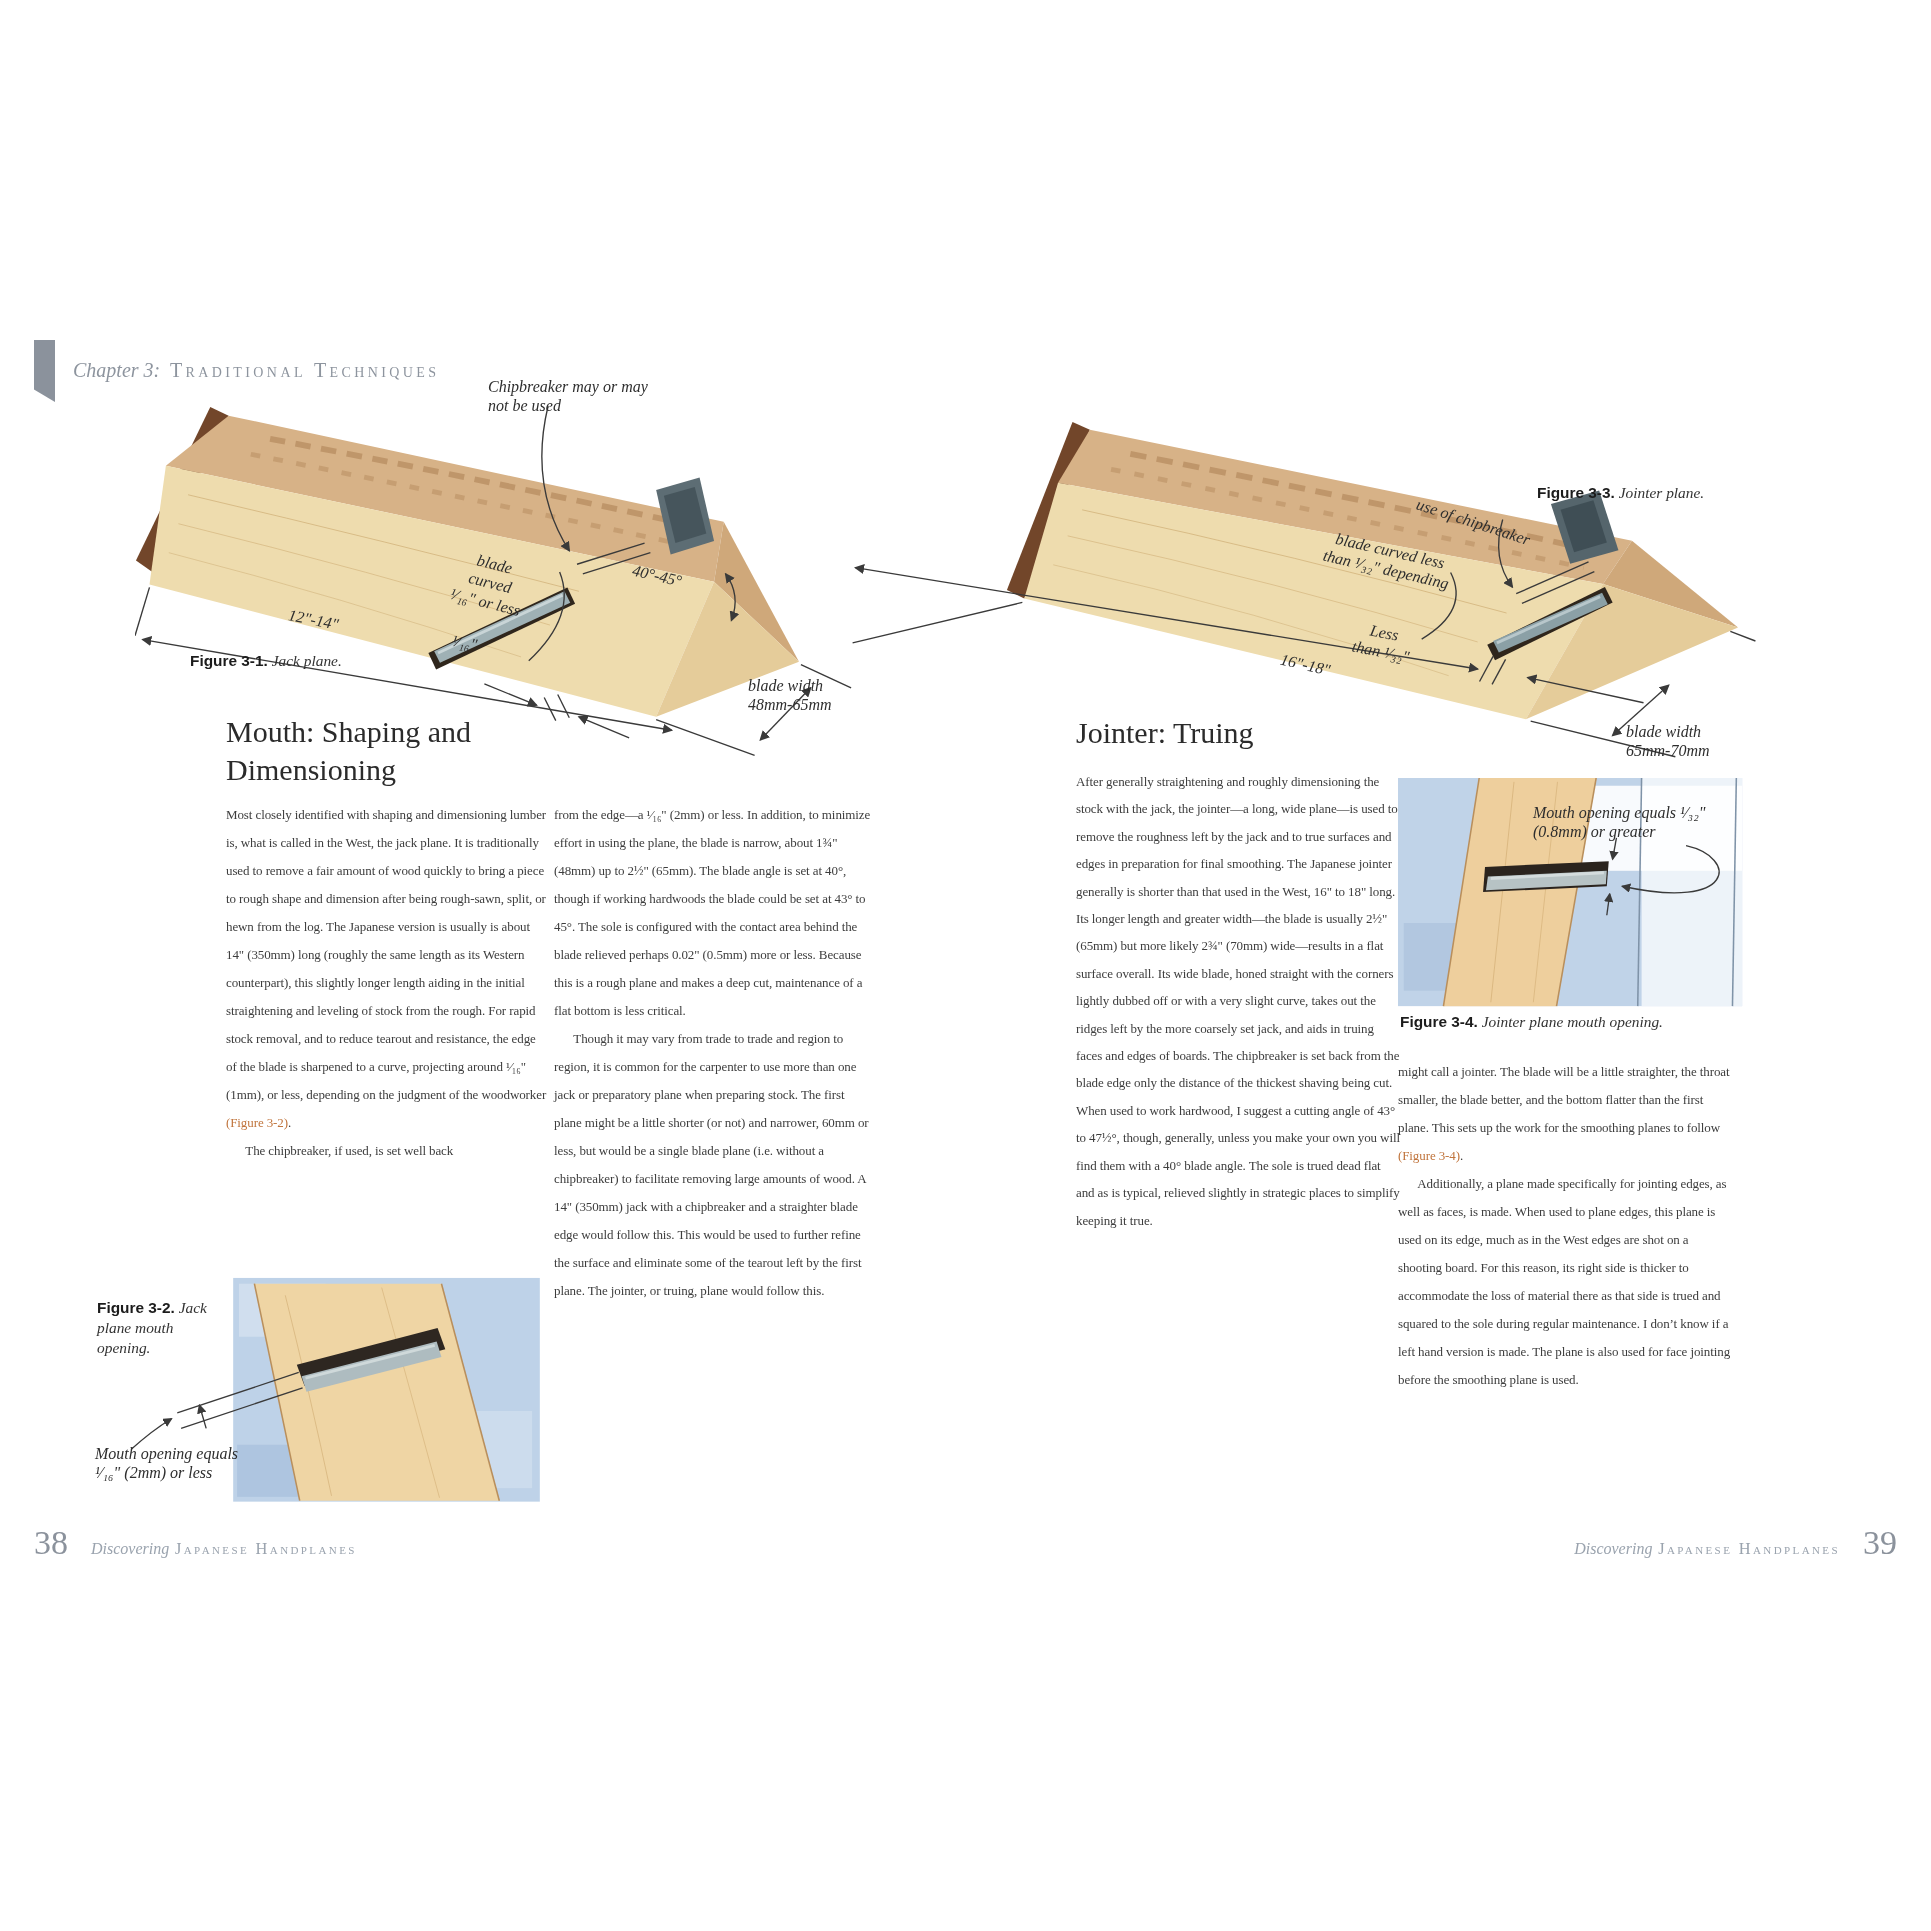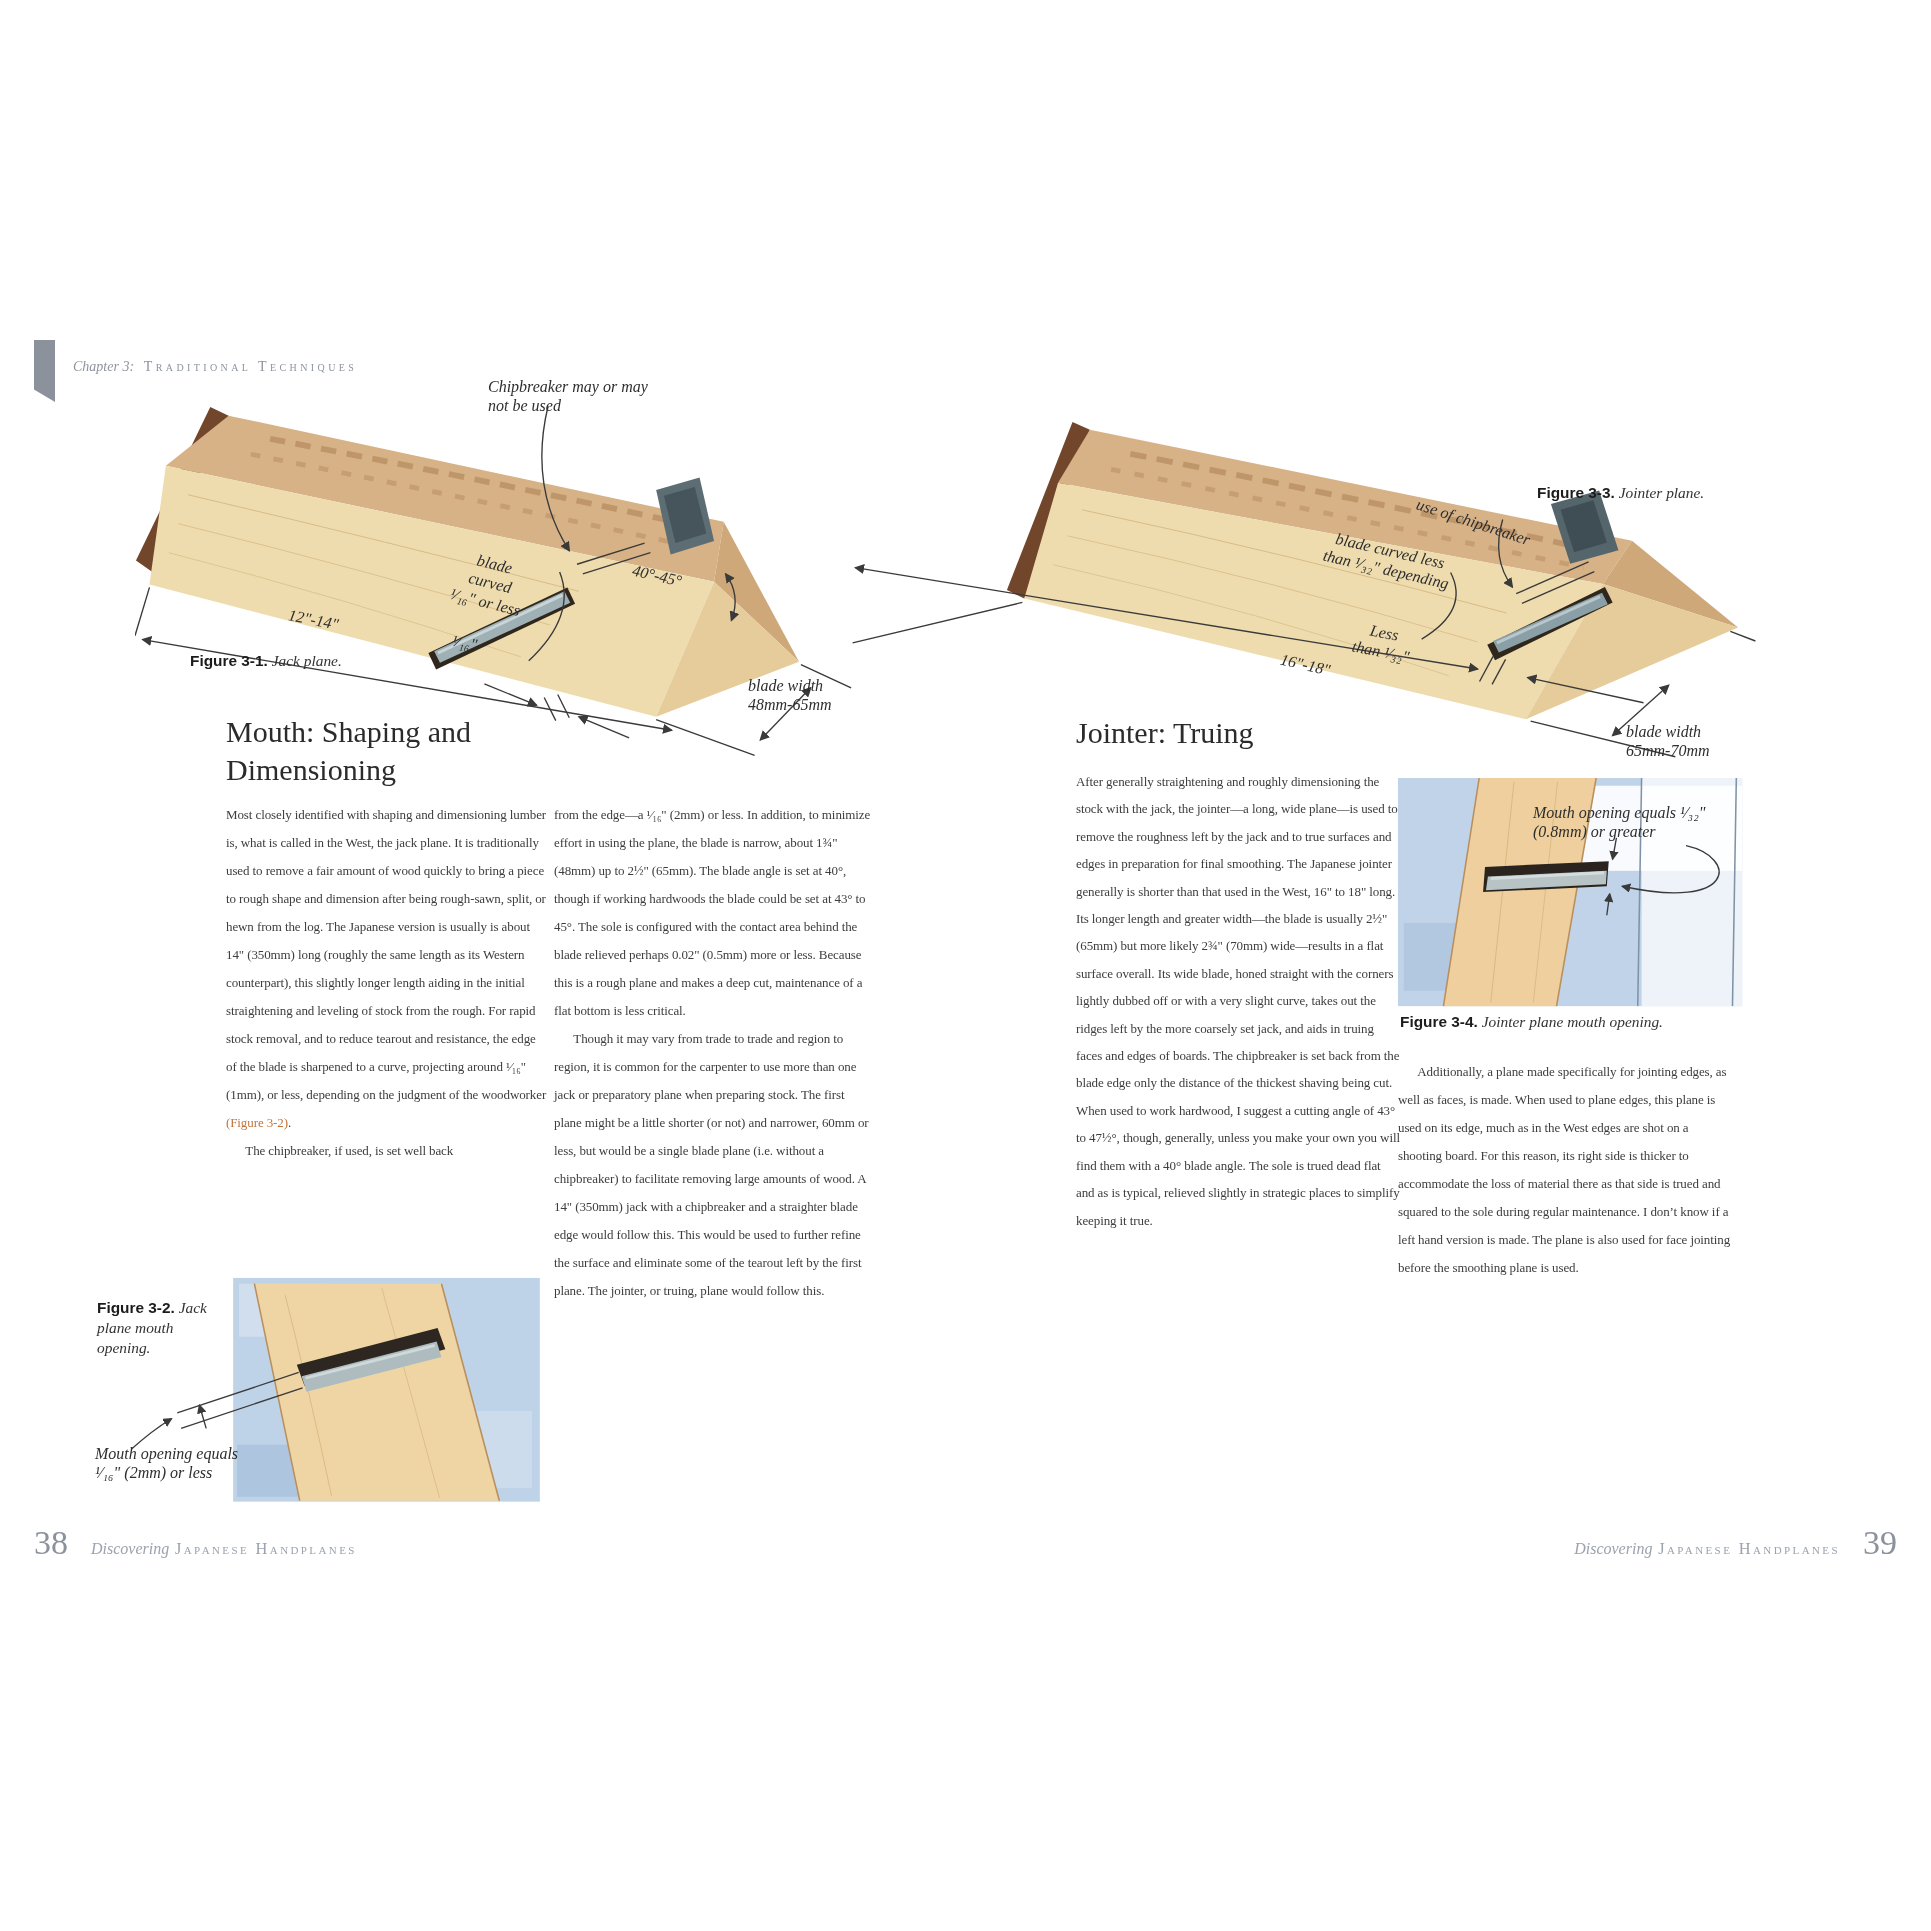--- a/index.html
+++ b/index.html
@@ -2,21 +2,21 @@
 <html><head>
 <meta charset="utf-8">
 <style>
   html,body{margin:0;padding:0;background:#ffffff;}
   .page{position:relative;width:1931px;height:1931px;background:#fff;overflow:hidden;
         font-family:"Liberation Serif","DejaVu Serif",serif;color:#3d3d3d;}
   svg{position:absolute;z-index:1;}
   
   .chapter-tab{position:absolute;left:34px;top:340px;width:21px;height:62px;background:#8b929c;
         clip-path:polygon(0 0,100% 0,100% 100%,0 80%);}
-  .chapter-line{position:absolute;left:73px;top:359px;color:#8d949e;font-size:14px;z-index:2;}
+  .chapter-line{position:absolute;left:73px;top:359px;color:#8d949e;font-size:20px;z-index:2;}
   .ch-label{font-style:italic;margin-right:9.7px;}
   .ch-title{font-variant:small-caps;letter-spacing:3.4px;}
   
   .heading{position:absolute;margin:0;font-weight:normal;font-size:30px;line-height:38px;color:#2b2b2b;z-index:2;}
   .heading-left{left:226px;top:713px;width:280px;}
   .heading-right{left:1076px;top:714px;width:328px;}
   
   .col{position:absolute;z-index:2;font-size:13px;line-height:28px;letter-spacing:-0.1px;text-align:left;}
   .col p{margin:0;}
   .col p.indent{text-indent:19.3px;}
@@ -271,20 +271,21 @@
     </g>
   </svg>
   <div class="fig-label lbl-f4-annot">Mouth opening equals ¹⁄₃₂"
 (0.8mm) or greater</div>
   <div class="fig-caption cap-f4">
     <span class="cap-label">Figure 3-4.</span>
     <span class="cap-text">Jointer plane mouth opening.</span>
   </div>
 
   <div class="col col-r2">
+      <p class=""><span>might call a jointer. The blade will be a little straighter, the throat smaller, the blade better, and the bottom flatter than the first plane. This sets up the work for the smoothing planes to follow </span><span class="figref">(Figure 3-4)</span><span>.</span></p>
       <p class="indent"><span>Additionally, a plane made specifically for jointing edges, as well as faces, is made. When used to plane edges, this plane is used on its edge, much as in the West edges are shot on a shooting board. For this reason, its right side is thicker to accommodate the loss of material there as that side is trued and squared to the sole during regular maintenance. I don’t know if a left hand version is made. The plane is also used for face jointing before the smoothing plane is used.</span></p>
     </div>
 
   <div class="footer footer-right">
     <span class="series"><i>Discovering</i><span class="caps">Japanese Handplanes</span></span>
     <span class="pagenum">39</span>
   </div>
 
 </div>
 

